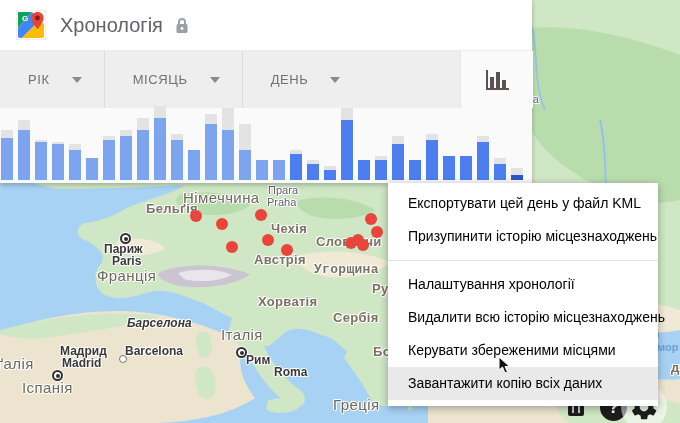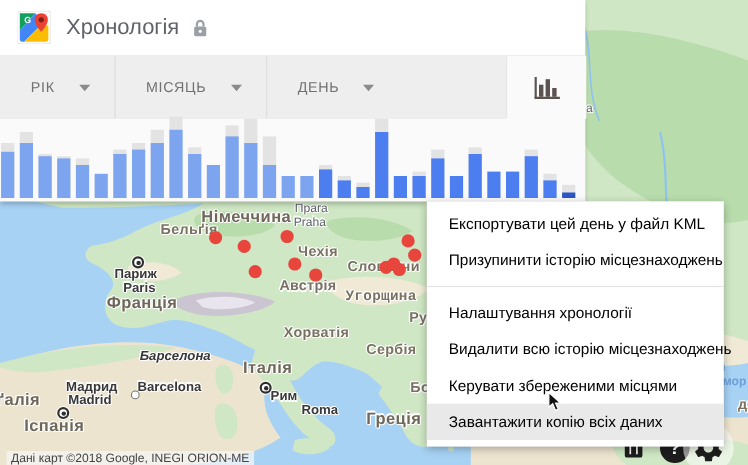--- a/index.html
+++ b/index.html
@@ -5,21 +5,21 @@
   html,body{margin:0;padding:0;background:#888;}
   #app{position:relative;width:680px;height:423px;overflow:hidden;
        font-family:"Liberation Sans","DejaVu Sans",sans-serif;background:#a7d2f4;}
 
   
   #map-canvas{position:absolute;left:0;top:0;width:680px;height:423px;}
   .map-label{position:absolute;white-space:nowrap;pointer-events:none;
     text-shadow:1px 0 0 rgba(255,255,255,.95),-1px 0 0 rgba(255,255,255,.95),
                 0 1px 0 rgba(255,255,255,.95),0 -1px 0 rgba(255,255,255,.95),
                 1px 1px 0 rgba(255,255,255,.85),-1px -1px 0 rgba(255,255,255,.85);}
-  .clg{font-size:15px;font-weight:bold;color:#6e675a;letter-spacing:.4px;}
+  .clg{font-size:15px;font-weight:normal;color:#6e675a;letter-spacing:.4px;}
   .cmd{font-size:13px;font-weight:bold;color:#797162;letter-spacing:.3px;padding-left:16px;}
   .city{font-size:12px;font-weight:bold;color:#383838;}
   .town{font-size:11px;color:#5f6368;}
   .sea{font-size:11px;font-weight:bold;color:#6d9fd9;text-shadow:none;}
   .mk-ring{position:absolute;width:7px;height:7px;border:2px solid #2f2f2f;border-radius:50%;
     background:#fff;box-shadow:0 0 0 1px rgba(255,255,255,.8);}
   .mk-ring::after{content:"";position:absolute;left:1.5px;top:1.5px;width:4px;height:4px;
     border-radius:50%;background:#2f2f2f;}
   .mk-dot{position:absolute;width:6px;height:6px;border:1.5px solid #777;border-radius:50%;background:#fff;}
   .red-dot{position:absolute;width:12px;height:12px;border-radius:50%;background:#e8463c;}
@@ -151,21 +151,21 @@
         <div class="map-label city" style="left: 125px; top: 344px;">Barcelona</div>
         <div class="map-label sea" style="left: 657px; top: 341px;">мор</div>
         <div class="map-label city" style="left: 60px; top: 344px;">Мадрид</div>
         <div class="map-label cmd" style="left: 357px; top: 344px;">Бол</div>
         <div class="map-label city" style="left: 246px; top: 353px;">Рим</div>
         <div class="map-label city" style="left: 62px; top: 356px;">Madrid</div>
         <div class="map-label clg" style="left: -3px; top: 355px;">ґалія</div>
         <div class="map-label cmd" style="left: 655px; top: 360px;">джа</div>
         <div class="map-label city" style="left: 243px; top: 365px; margin-left: 31px;">Roma</div>
         <div class="map-label clg" style="left: 22px; top: 379px;">Іспанія</div>
-        <div class="map-label clg" style="left: 333px; top: 372px;">Греція</div>
+        <div class="map-label clg" style="left: 333px; top: 396px;">Греція</div>
         <div class="map-label clg" style="left: 466px; top: 385px;">Туреччина</div>
         <div class="map-label town" style="left: 527px; top: 93px;">ва</div>
         <div class="mk-ring" style="left: 120px; top: 233px;"></div>
         <div class="mk-ring" style="left: 52px; top: 370px;"></div>
         <div class="mk-ring" style="left: 236px; top: 347px;"></div>
         <div class="mk-dot" style="left: 119px; top: 355px;"></div>
       </div>
     <div id="dots-layer">
         <div class="red-dot" style="left: 190px; top: 210px;"></div>
         <div class="red-dot" style="left: 216px; top: 218px;"></div>
@@ -173,21 +173,20 @@
         <div class="red-dot" style="left: 226px; top: 241px;"></div>
         <div class="red-dot" style="left: 262px; top: 234px;"></div>
         <div class="red-dot" style="left: 281px; top: 244px;"></div>
         <div class="red-dot" style="left: 345px; top: 237px;"></div>
         <div class="red-dot" style="left: 352px; top: 234px;"></div>
         <div class="red-dot" style="left: 357px; top: 239px;"></div>
         <div class="red-dot" style="left: 365px; top: 213px;"></div>
         <div class="red-dot" style="left: 371px; top: 226px;"></div>
       </div>
 
-    <div id="attribution" class="">Дані карт ©2018 Google, INEGI ORION-ME</div>
 
     <div id="trash-btn" class="map-ctrl">
       <span>
         <svg width="24" height="26" viewBox="0 0 24 26">
           <rect x="4" y="7" width="16" height="17" rx="2" fill="#1d1d1d"></rect>
           <rect x="2" y="3" width="20" height="3" rx="1" fill="#1d1d1d"></rect>
           <rect x="9" y="1" width="6" height="3" rx="1" fill="#1d1d1d"></rect>
           <line x1="9" y1="10" x2="9" y2="21" stroke="#fafafa" stroke-width="1.5"></line>
           <line x1="15" y1="10" x2="15" y2="21" stroke="#fafafa" stroke-width="1.5"></line>
         </svg>

